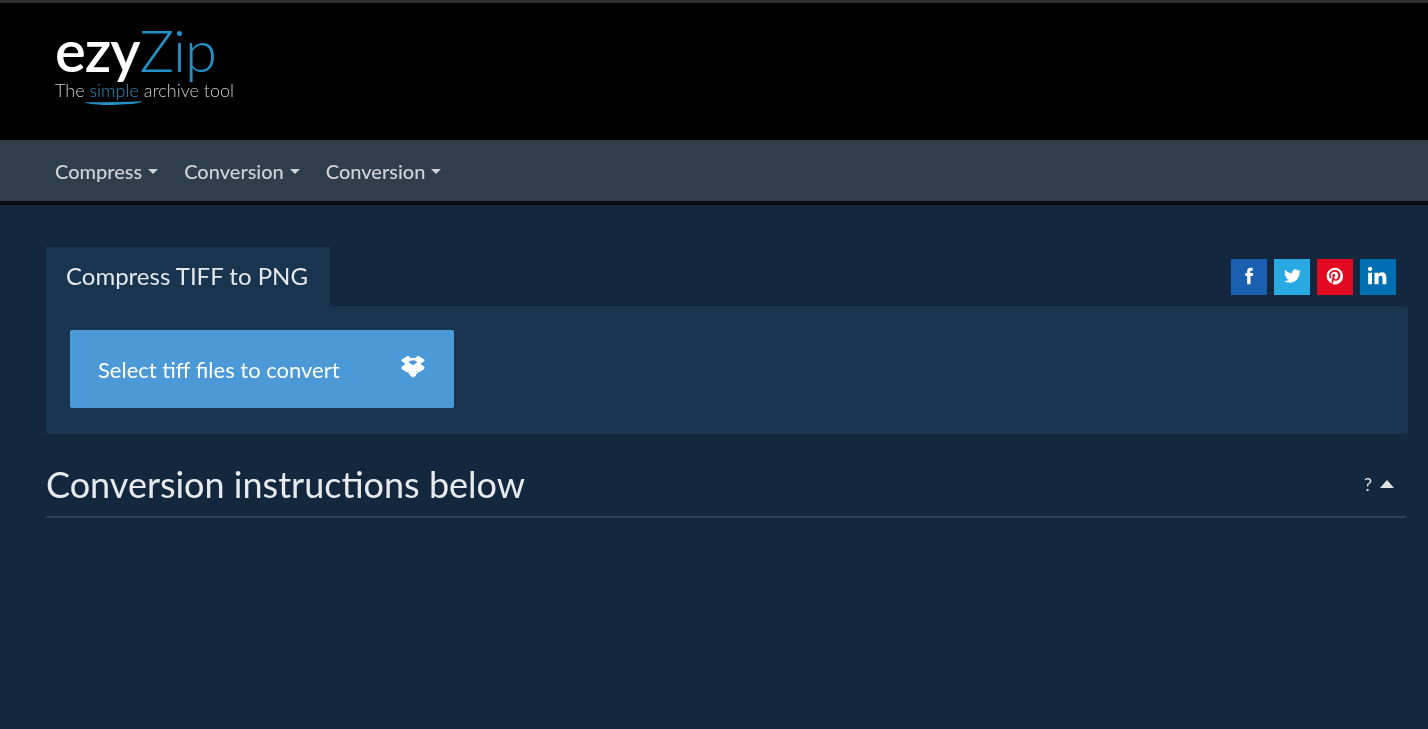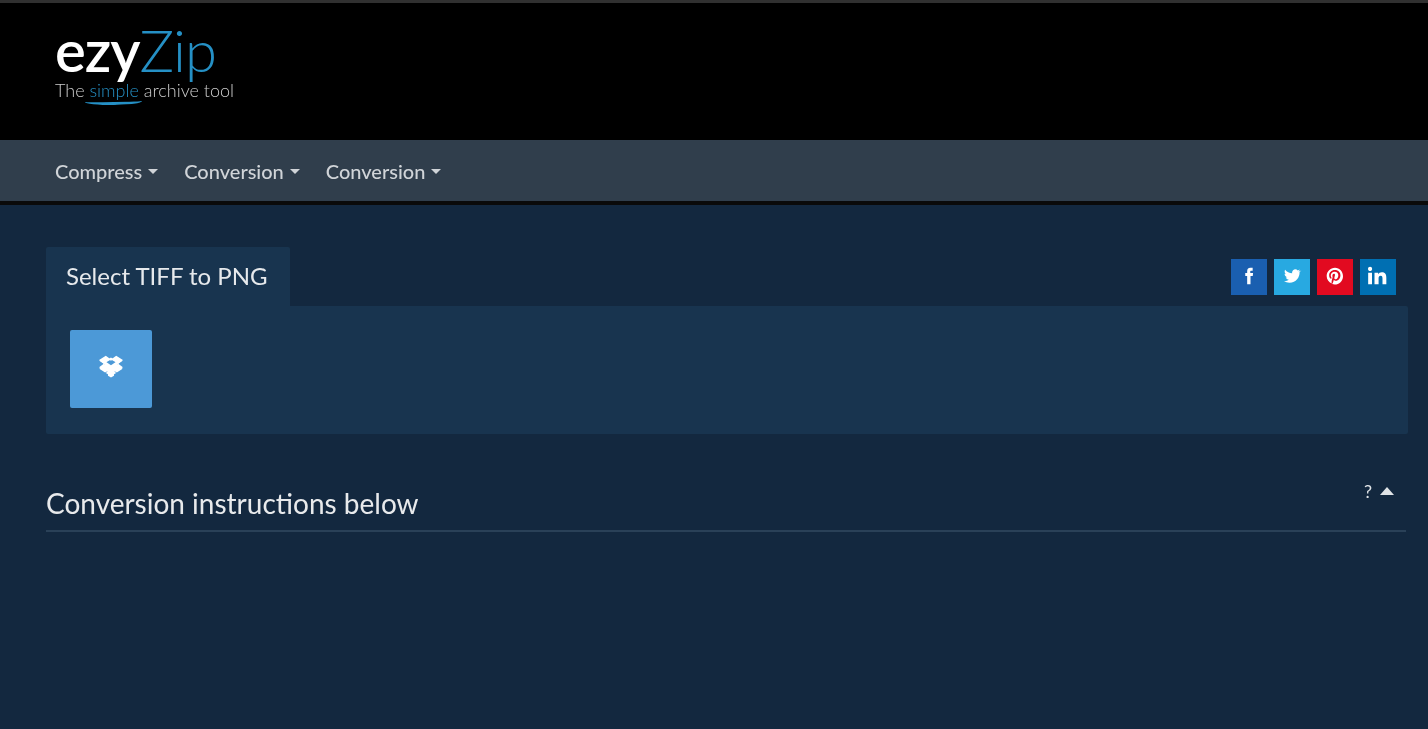--- a/index.html
+++ b/index.html
@@ -141,24 +141,23 @@
   }
   .dropbox-icon svg { width: 26px; height: 26px; fill: #fff; }
   .instructions-row {
     margin-top: 28px;
     display: flex;
     justify-content: space-between;
     align-items: center;
     padding-right: 14px;
   }
   .instructions-title {
-    font-size: 28px;
+    font-size: 36px;
     font-weight: 400;
     color: #e8eaec;
-    margin-top: 24px;
   }
   .help-collapse {
     display: flex;
     align-items: center;
     gap: 8px;
     cursor: pointer;
     color: #dfe3e6;
     font-size: 18px;
   }
   .caret-up {
@@ -204,21 +203,21 @@
     <span>Conversion</span>
     <span class="caret"></span>
   </div>
 </nav>
 
 <div class="divider-bar"></div>
 
 <main class="content">
   <div class="tab-row">
     <div class="tab">
-      <span>Select TIFF to PNG</span>
+      <span>Compress TIFF to PNG</span>
     </div>
     <div class="social-row">
       <div class="social-btn fb">
         <span>
           <svg viewBox="0 0 24 24">
               <path d="M13.5 8.5V6.8c0-.8.2-1.2 1.3-1.2h1.6V2.2h-2.6c-3 0-4 1.5-4 4v2.3H7.5v3.4h2.3V22h4v-10h2.7l.4-3.5h-3.4z"></path>
             </svg>
         </span>
       </div>
       <div class="social-btn tw">
@@ -240,20 +239,21 @@
           <svg viewBox="0 0 24 24">
               <path d="M4.98 3.5C4.98 4.88 3.87 6 2.5 6S0 4.88 0 3.5 1.12 1 2.5 1s2.48 1.12 2.48 2.5zM.2 8h4.6v14H.2V8zm7.6 0h4.4v1.9h.1c.6-1.1 2.1-2.3 4.3-2.3 4.6 0 5.4 3 5.4 6.9V22h-4.6v-6.6c0-1.6 0-3.6-2.2-3.6s-2.5 1.7-2.5 3.5V22H7.8V8z"></path>
             </svg>
         </span>
       </div>
     </div>
   </div>
 
   <div class="panel">
     <div class="select-btn">
+      <span>Select tiff files to convert</span>
       <span class="dropbox-icon">
         <svg viewBox="0 0 24 24">
             <path d="M6 2L0 6l6 4-6 4 6 4 6-4 6 4 6-4-6-4 6-4-6-4-6 4-6-4zm6 8.5L6 6.5 12 2.5l6 4-6 4zm0 1L6 15.5l6 4 6-4-6-4z" transform="scale(0.9) translate(1.3,1)"></path>
             <path d="M7.2 1.5L1 5.5l4.3 3.4L12 5 7.2 1.5zM16.8 1.5L12 5l6.7 3.9L23 5.5 16.8 1.5zM1 12.3l6.2 4 4.8-4L5.3 8.9 1 12.3zM18.7 8.9L12 12.3l4.8 4 6.2-4-4.3-3.4zM12 13.5l-4.8 4 2 1.3v1.3l2.8 1.7 2.8-1.7v-1.3l2-1.3-4.8-4z"></path>
           </svg>
       </span>
     </div>
   </div>
 
   <div class="instructions-row">

